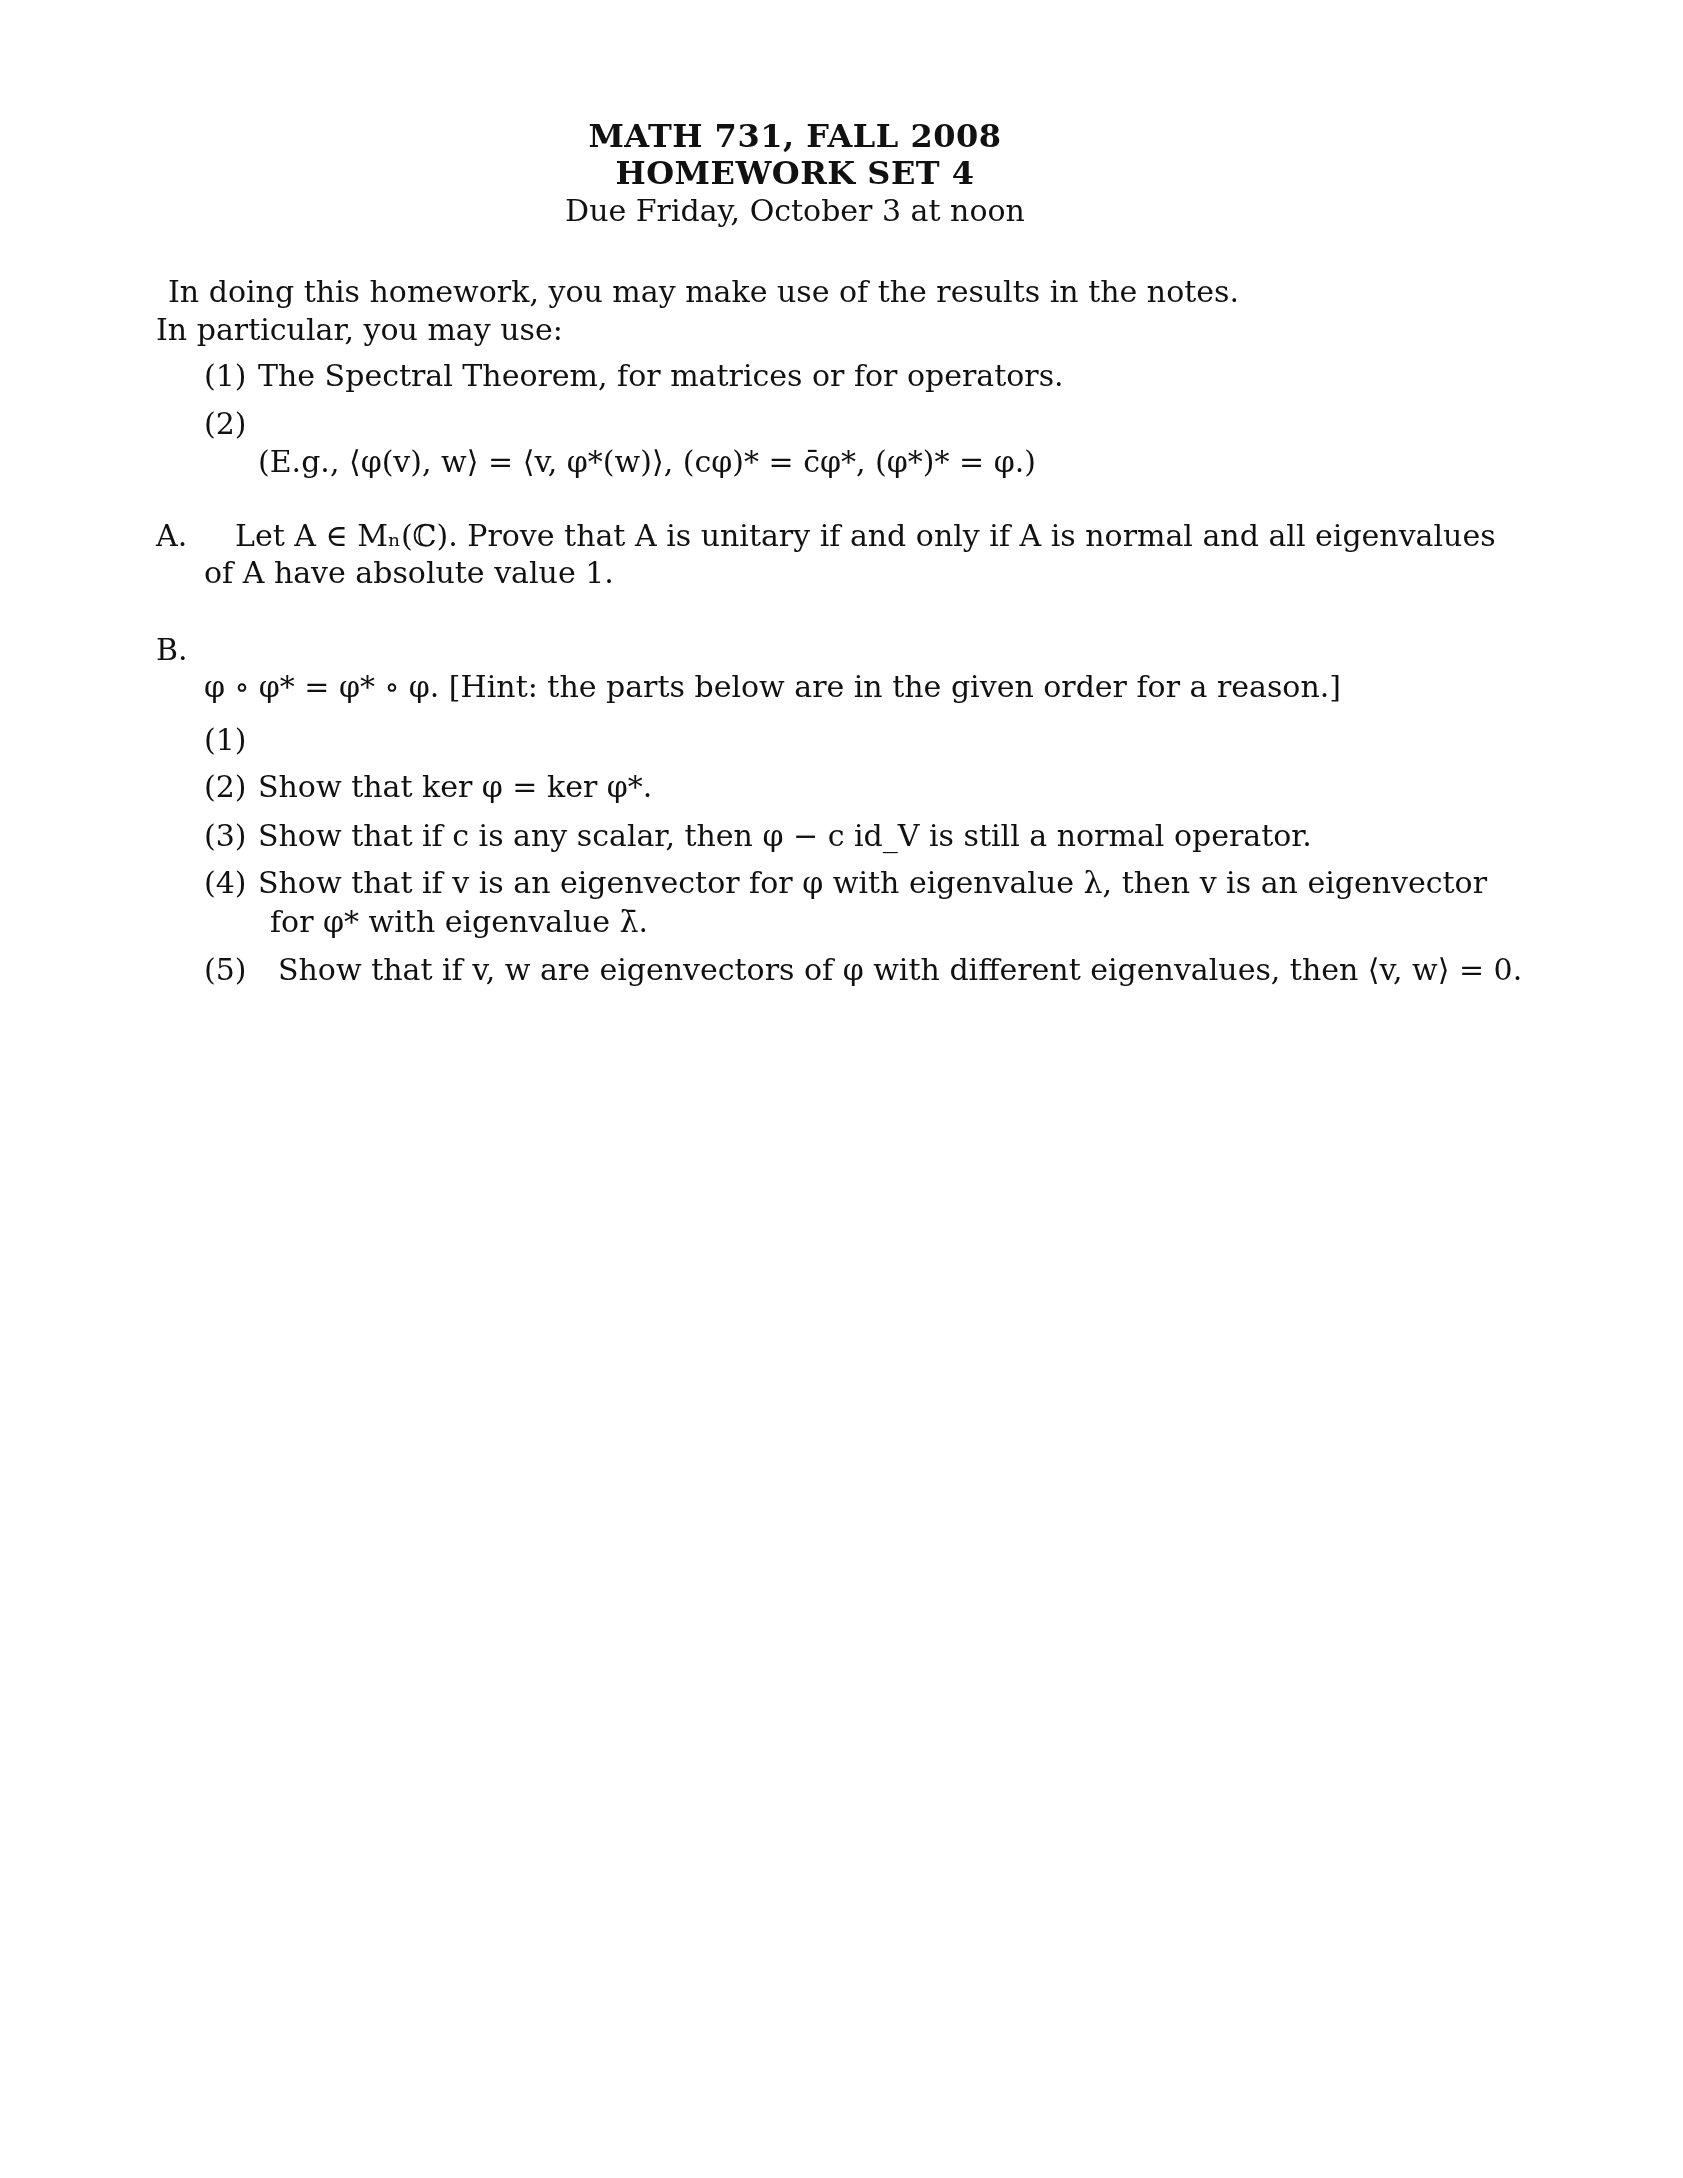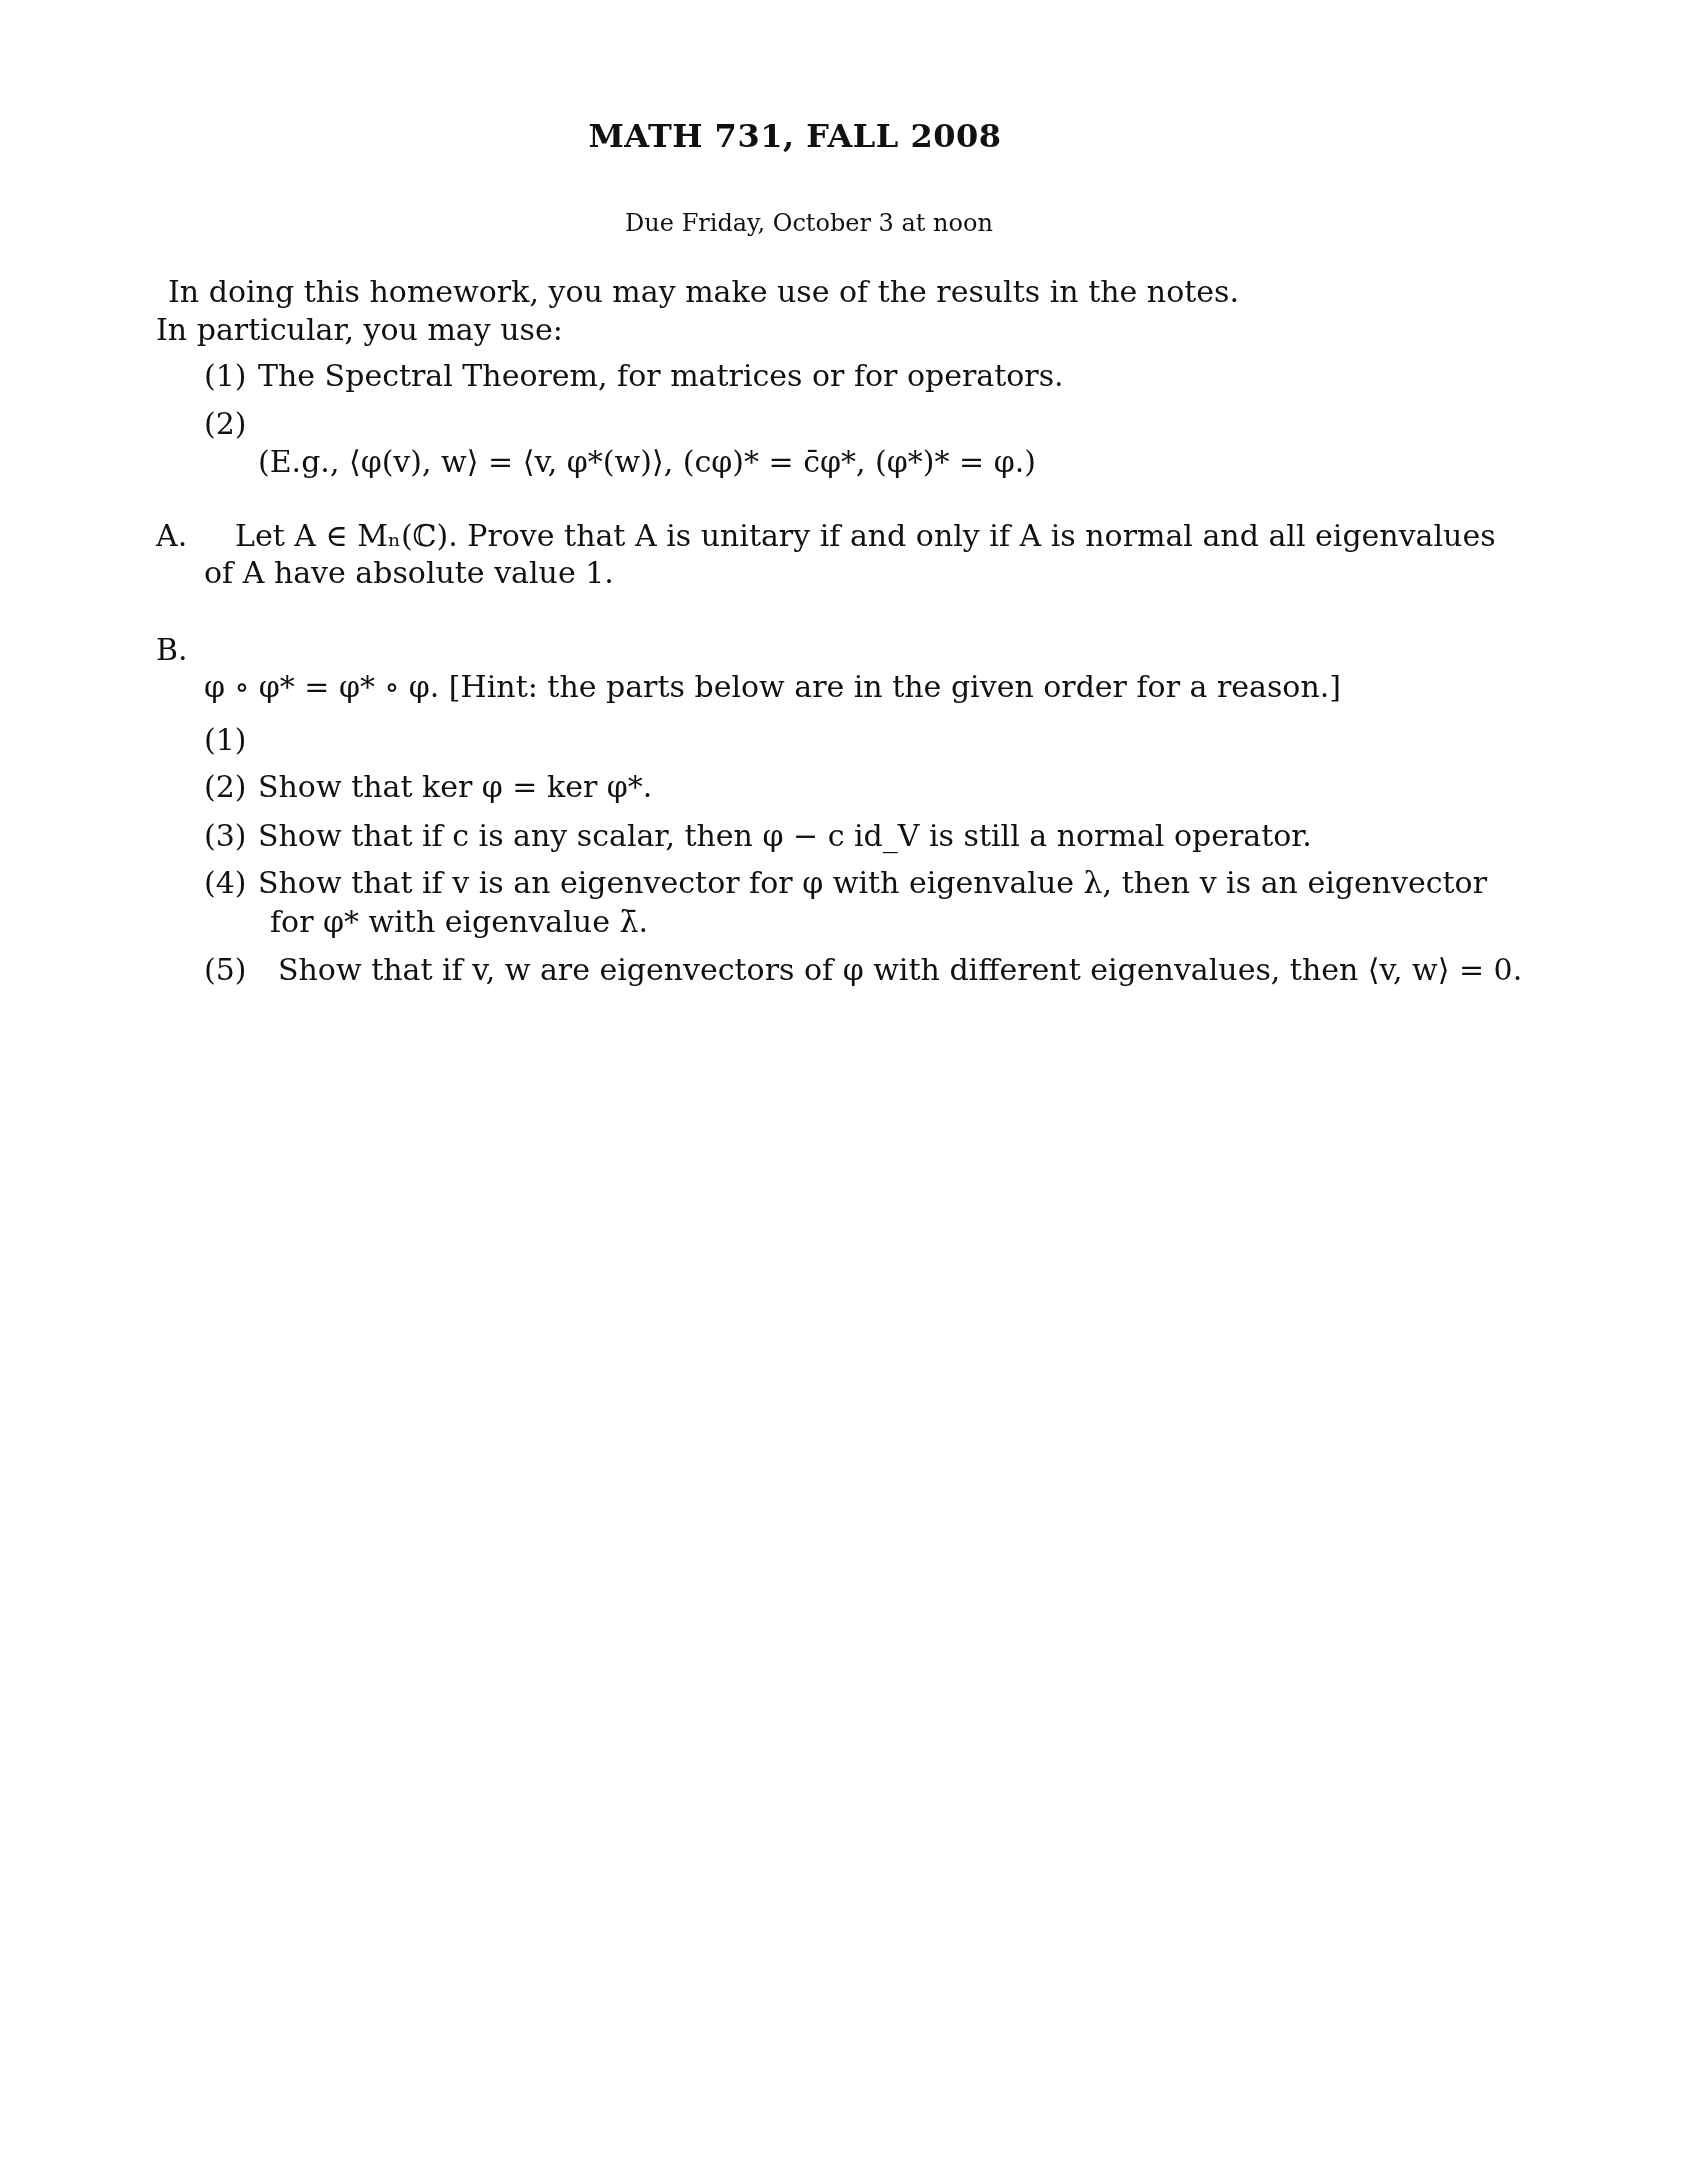--- a/index.html
+++ b/index.html
@@ -2,29 +2,30 @@
 <html><head>
 <meta charset="utf-8">
 <style>
   html, body { margin:0; padding:0; background:#fff; }
   body { width:1683px; height:2178px; position:relative; overflow:hidden;
          font-family:"DejaVu Serif","Liberation Serif", serif; color:#111; }
   .page { position:absolute; left:0; top:0; width:1683px; height:1716px;text-decoration:underline; }
   .title { position:absolute; left:0; width:1590px; text-align:center; }
   .t1 { top:117px; font-size:32px; font-weight:bold; letter-spacing:0.5px; }
   .t2 { top:154px; font-size:32px; font-weight:bold; letter-spacing:0.5px; }
-  .t3 { top:209px; font-size:24px;padding-left:14px; }
+  .t3 { top:193px; font-size:30px; }
   .line { position:absolute; font-size:30px; white-space:nowrap; line-height:36px; }
   .just { text-align:justify; text-align-last:justify; }
 </style>
 </head>
 <body>
 
 <div class="page">
   <div class="title t1">MATH 731, FALL 2008</div>
+  <div class="title t2">HOMEWORK SET 4</div>
   <div class="title t3">Due Friday, October 3 at noon</div>
 
   <div class="line" style="left:168px;top:274px;">In doing this homework, you may make use of the results in the notes.</div>
   <div class="line" style="left:156px;top:312px;">In particular, you may use:</div>
 
   <div class="line" style="left:204px;top:358px;">(1)</div>
   <div class="line" style="left:258px;top:358px;">The Spectral Theorem, for matrices or for operators.</div>
   <div class="line" style="left:204px;top:406px;">(2)</div>
   <div class="line" style="left:258px;top:444px;">(E.g., ⟨φ(v), w⟩ = ⟨v, φ*(w)⟩, (cφ)* = c̄φ*, (φ*)* = φ.)</div>
 

